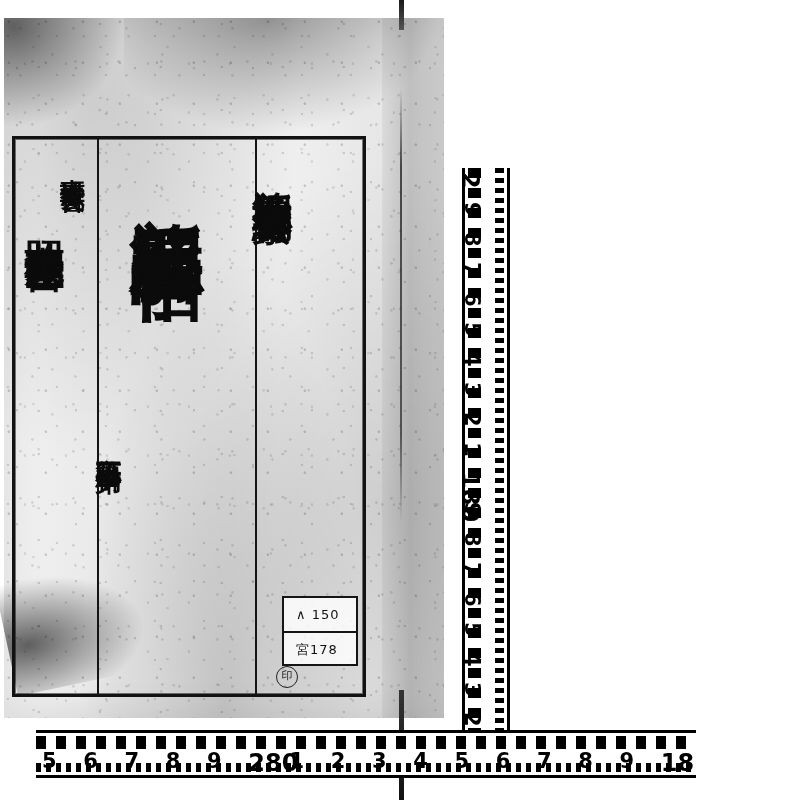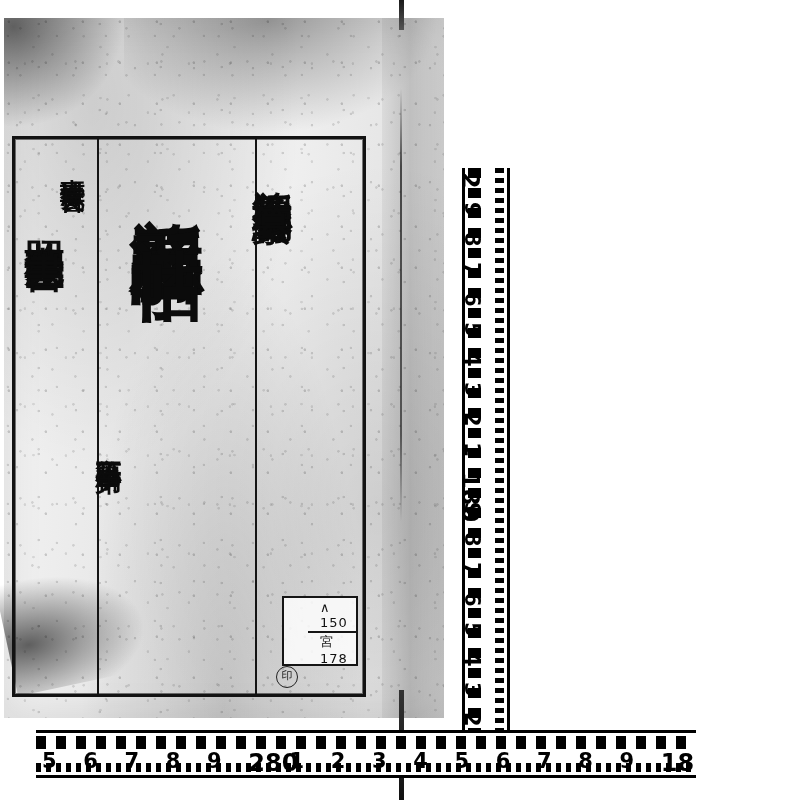--- a/index.html
+++ b/index.html
@@ -189,21 +189,20 @@
     font-family: "DejaVu Sans", "Liberation Sans", sans-serif;
     color: #111;
   }
   #library-stamp .row {
     height: 50%;
     display: flex;
     align-items: center;
     padding-left: 12px;
     font-size: 13px;
     letter-spacing: 1px;
-    margin-left: 24px;
   }
   #library-stamp .row.top { border-bottom: 2px solid #151515; }
 
   
   #round-stamp {
     position: absolute;
     left: 272px;
     top: 648px;
     width: 20px;
     height: 20px;

